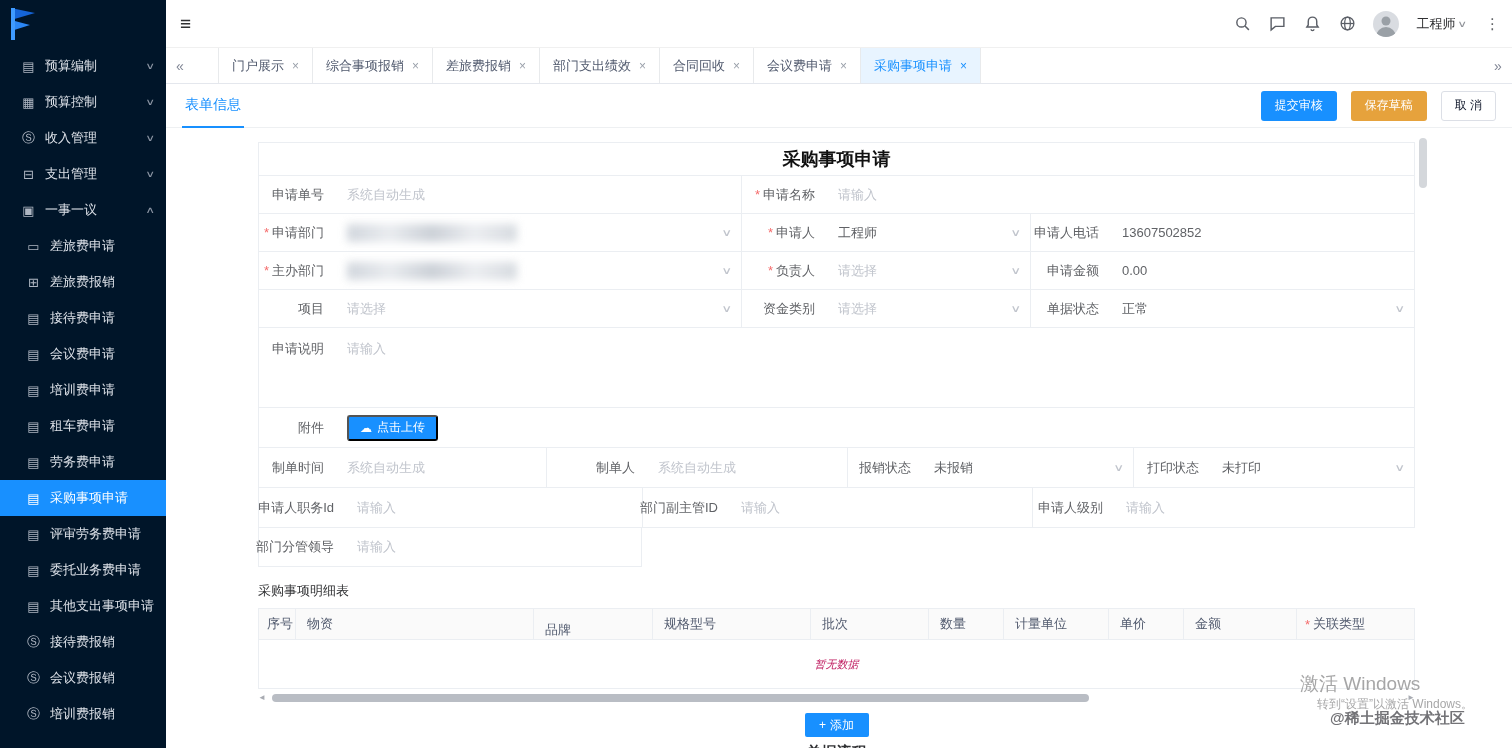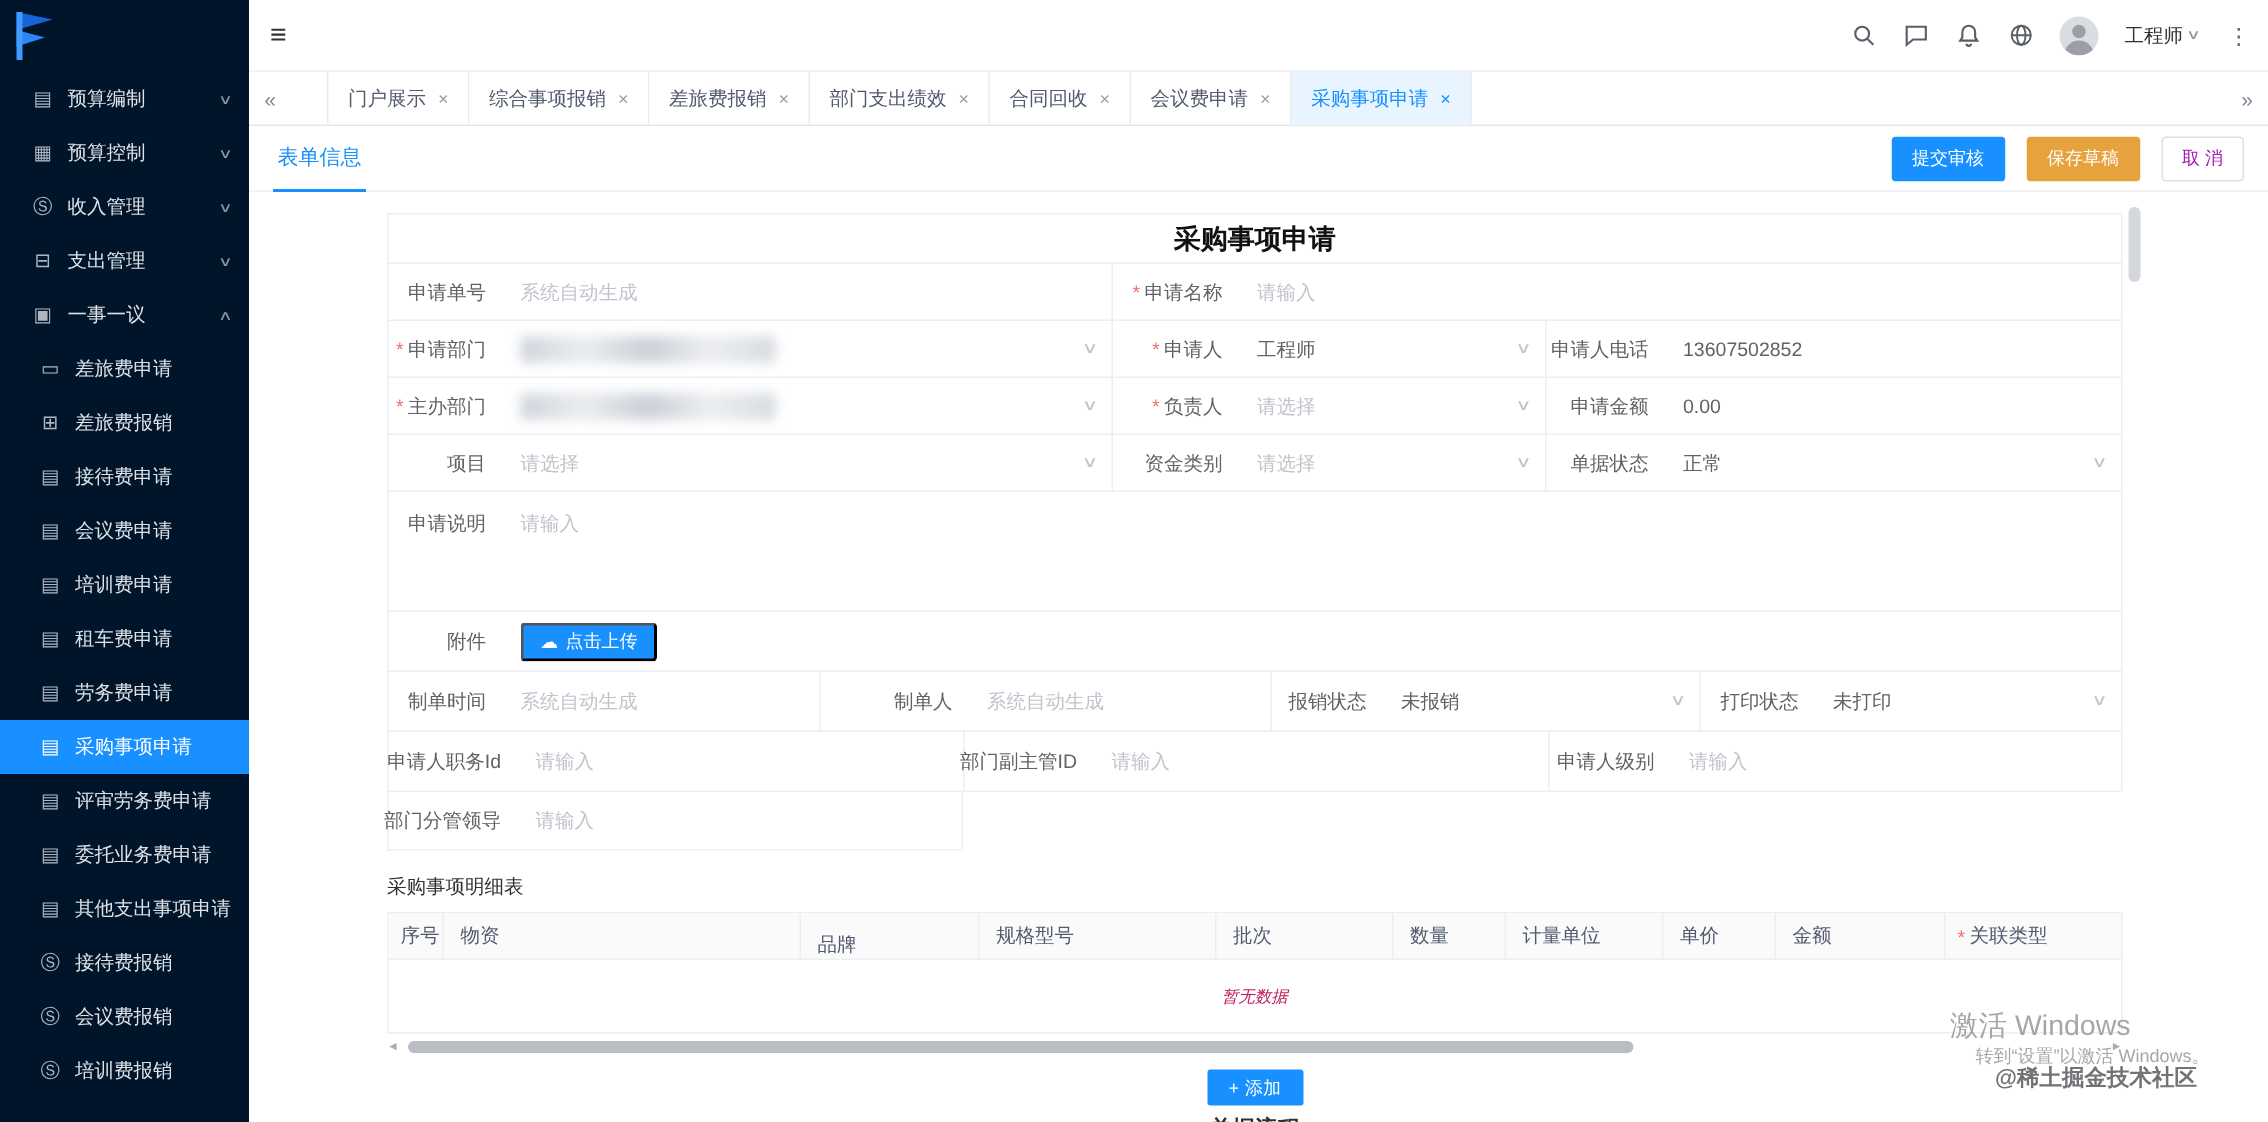--- a/index.html
+++ b/index.html
@@ -40,21 +40,21 @@
   .tab.active { background:#e8f4ff; color:#1890ff; }
   .tab.active .tab-close { color:#1890ff; }
 
   
   .toolbar { height:44px; display:flex; align-items:center; padding:0 16px; background:#fff; border-bottom:1px solid #eef0f2;gap:14px; }
   .form-tab { color:#1890ff; font-size:14px; height:44px; display:flex; align-items:center; border-bottom:2px solid #1890ff; padding:0 3px; cursor:pointer; }
   .toolbar-btns { margin-left:auto; display:flex; gap:14px; }
   .btn { height:30px; padding:0 13px; border-radius:3px; font-size:12px; border:1px solid transparent; display:flex; align-items:center; cursor:pointer; white-space:nowrap; }
   .btn-primary { background:#1890ff; color:#fff; }
   .btn-warning { background:#e6a23c; color:#fff; }
-  .btn-plain { background:#fff; border-color:#dcdfe6; color:#a21caf; }
+  .btn-plain { background:#fff; border-color:#dcdfe6; color:#0f172a; }
 
   
   .content { flex:1; background:#fff; position:relative; overflow:hidden; padding-top:14px; }
   .form-wrap { width:1157px; margin-left:92px; }
   .ftable { border:1px solid #ebeef2; }
   .ftitle { height:33px; display:flex; align-items:center; justify-content:center; font-size:18px; font-weight:bold; color:#111; border-bottom:1px solid #ebeef2; }
   .frow { display:flex; border-bottom:1px solid #ebeef2; }
   .ftable > .frow:last-child { border-bottom:none; }
   .fgroup { display:flex; border-right:1px solid #ebeef2; }
   .frow > .fgroup:last-child { border-right:none; }

